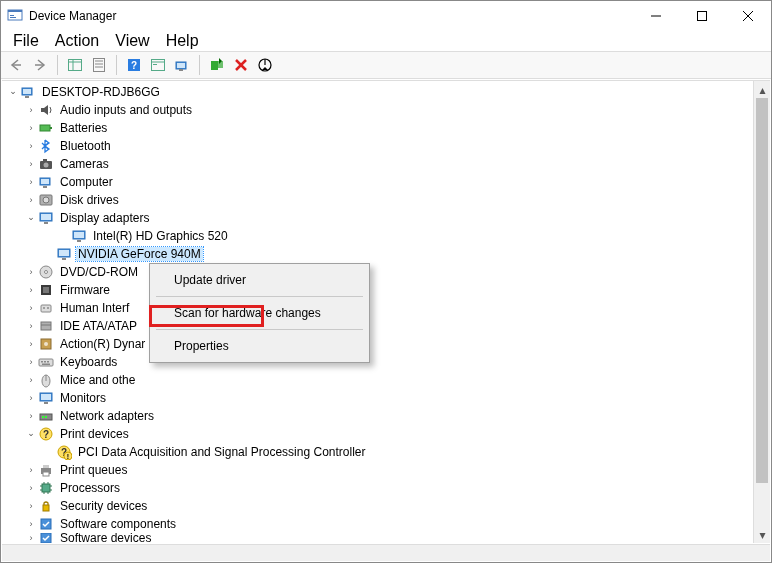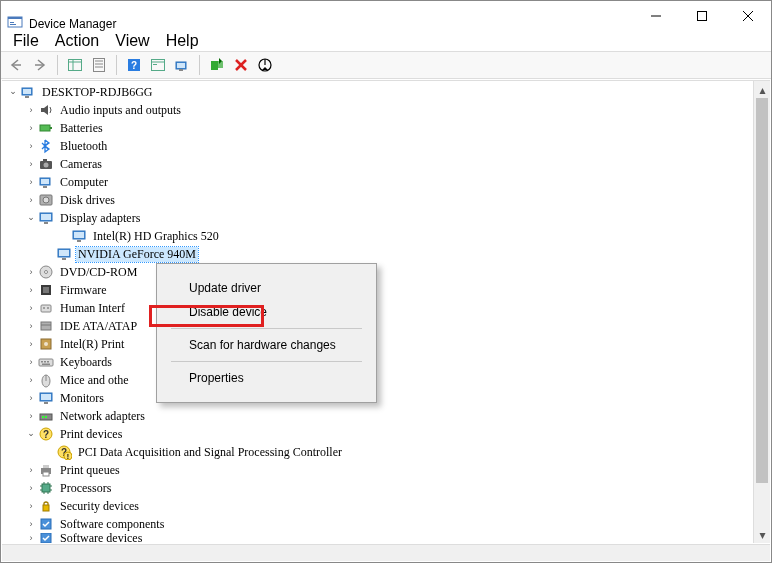--- a/index.html
+++ b/index.html
@@ -11,21 +11,21 @@
     color: #000;
     width: 772px;
     height: 563px;
     overflow: hidden;
     border: 1px solid #888;
     position: relative;
   }
   .titlebar {
     height: 30px;
     display: flex;
-    align-items: flex-end;
+    align-items: center;
     padding: 0 0 0 6px;
     background: #fff;
   }
   .titlebar .app-icon { width: 16px; height: 16px; margin-right: 6px; }
   .titlebar .title { flex: 1; font-size: 12px; }
   .win-controls { display: flex; }
   .win-btn { width: 46px; height: 30px; display: flex; align-items: center; justify-content: center; }
   .win-btn svg { width: 10px; height: 10px; }
   .menubar {
     height: 20px;
@@ -85,31 +85,31 @@
     align-items: center;
     height: 18px;
     padding-left: 4px;
     position: relative;
   }
   .expander {
     width: 14px; height: 14px; display: inline-flex; align-items: center; justify-content: center; color: #555; font-size: 9px;
   }
   .expander.hidden { visibility: hidden; }
   .node-icon { width: 16px; height: 16px; display:inline-flex; align-items:center; justify-content:center; margin-right: 4px; }
-  .node-label { padding: 0 2px; font-family: Liberation Serif, serif; }
+  .node-label { padding: 0 2px; }
   .node.selected .node-label { background: #cce8ff; outline: 1px dotted #3399ff; }
   .context-menu {
     position: absolute;
     top: 262px;
-    left: 155px;
+    left: 148px;
     width: 221px;
     background: #f0f0f0;
     border: 1px solid #a0a0a0;
     box-shadow: 4px 4px 6px rgba(0,0,0,.25);
-    padding: 12px;
+    padding: 4px;
     font-size: 12px;
     z-index: 10;
   }
   .cm-item {
     padding: 5px 20px;
     position: relative;
   }
   .cm-sep { height: 1px; background: #c9c9c9; margin: 4px 2px; }
   .cm-item.bold { font-weight: 400; }
   .highlight-box {
@@ -381,21 +381,21 @@
         <span class="node-label">IDE ATA/ATAP</span>
       </div>
       <div class="node" style="padding-left: 22px;">
         <span class="expander">›</span>
         <span class="node-icon">
           <svg width="16" height="16" viewBox="0 0 16 16">
             <rect x="3" y="3" width="10" height="10" fill="#c8a050" stroke="#8a6a30"></rect>
             <circle cx="8" cy="8" r="2" fill="#fff" opacity=".7"></circle>
           </svg>
         </span>
-        <span class="node-label">Intel(R) Print</span>
+        <span class="node-label">Action(R) Dynar</span>
       </div>
       <div class="node" style="padding-left: 22px;">
         <span class="expander">›</span>
         <span class="node-icon">
           <svg width="16" height="16" viewBox="0 0 16 16">
             <rect x="1" y="5" width="14" height="7" rx="1" fill="#ddd" stroke="#888"></rect>
             <rect x="3" y="7" width="2" height="1.5" fill="#888"></rect>
             <rect x="6" y="7" width="2" height="1.5" fill="#888"></rect>
             <rect x="9" y="7" width="2" height="1.5" fill="#888"></rect>
             <rect x="4" y="9.5" width="8" height="1.5" fill="#888"></rect>
@@ -521,20 +521,19 @@
     <div class="sc-track">
         <div class="sc-thumb"></div>
       </div>
     <div class="sc-btn">▾</div>
   </div>
   <div class="hscroll"></div>
 </div>
 
 <div class="context-menu" id="ctx">
     <div class="cm-item">Update driver</div>
-    <div class="cm-item">Disable device</div>
     <div class="cm-sep"></div>
     <div class="cm-item">Scan for hardware changes</div>
     <div class="cm-sep"></div>
     <div class="cm-item bold">Properties</div>
   </div>
 
 <div class="highlight-box" style="top:304px; left:148px; width:115px; height:22px;"></div>
 
 </body></html>

